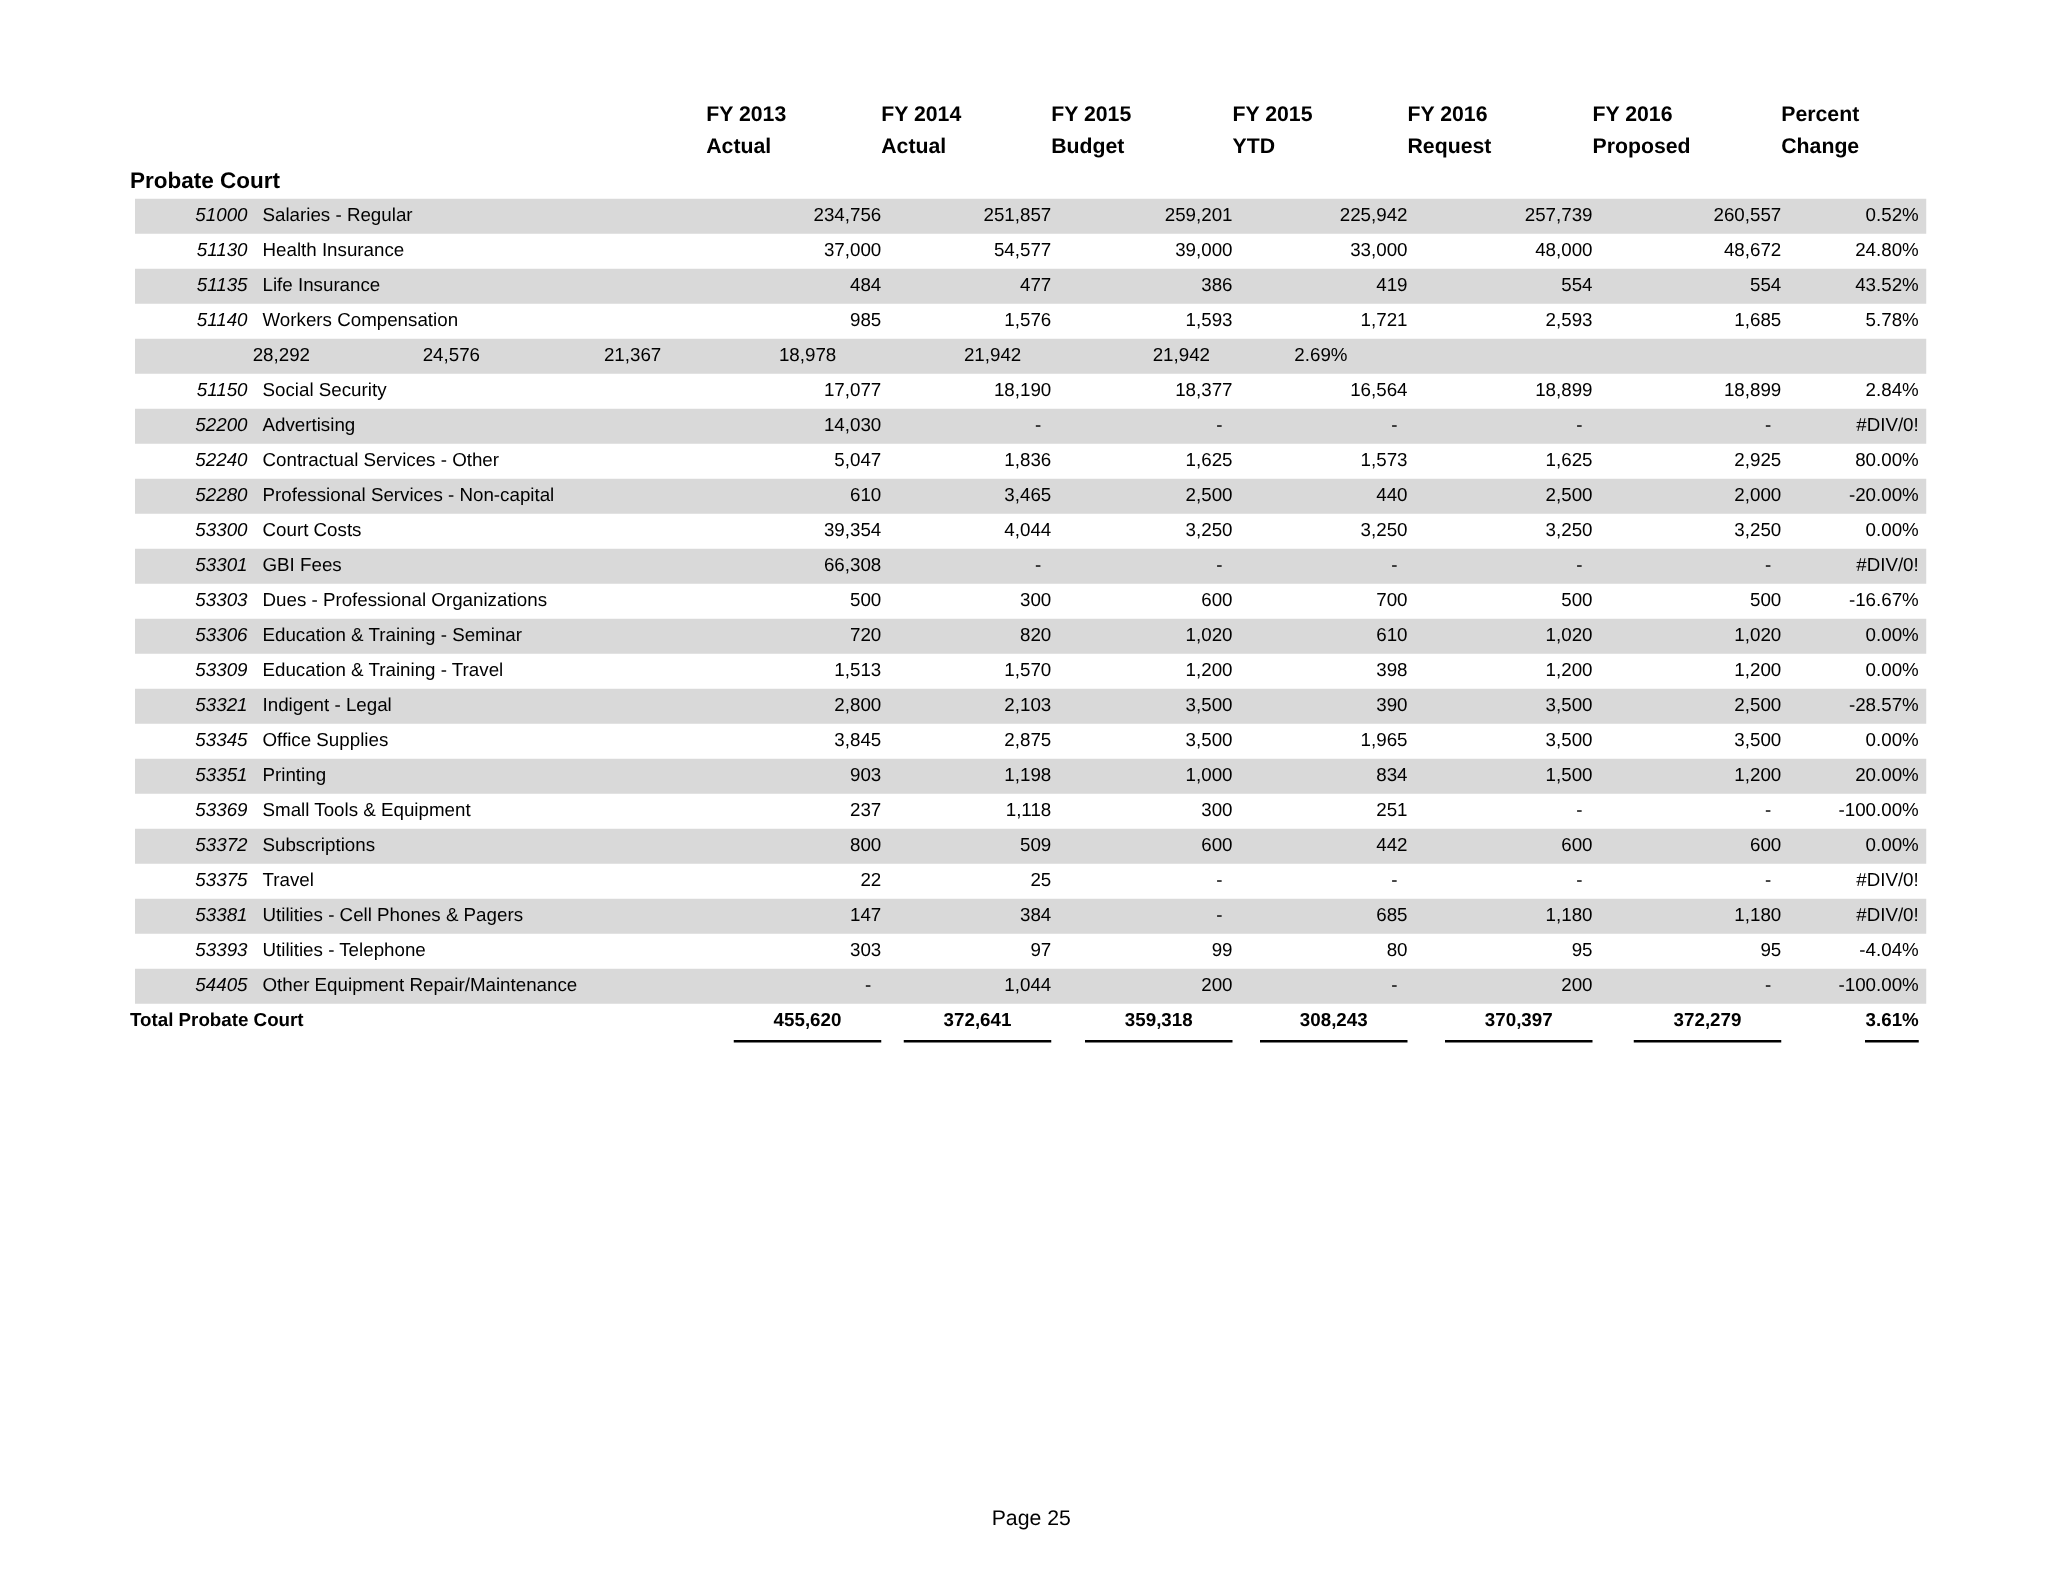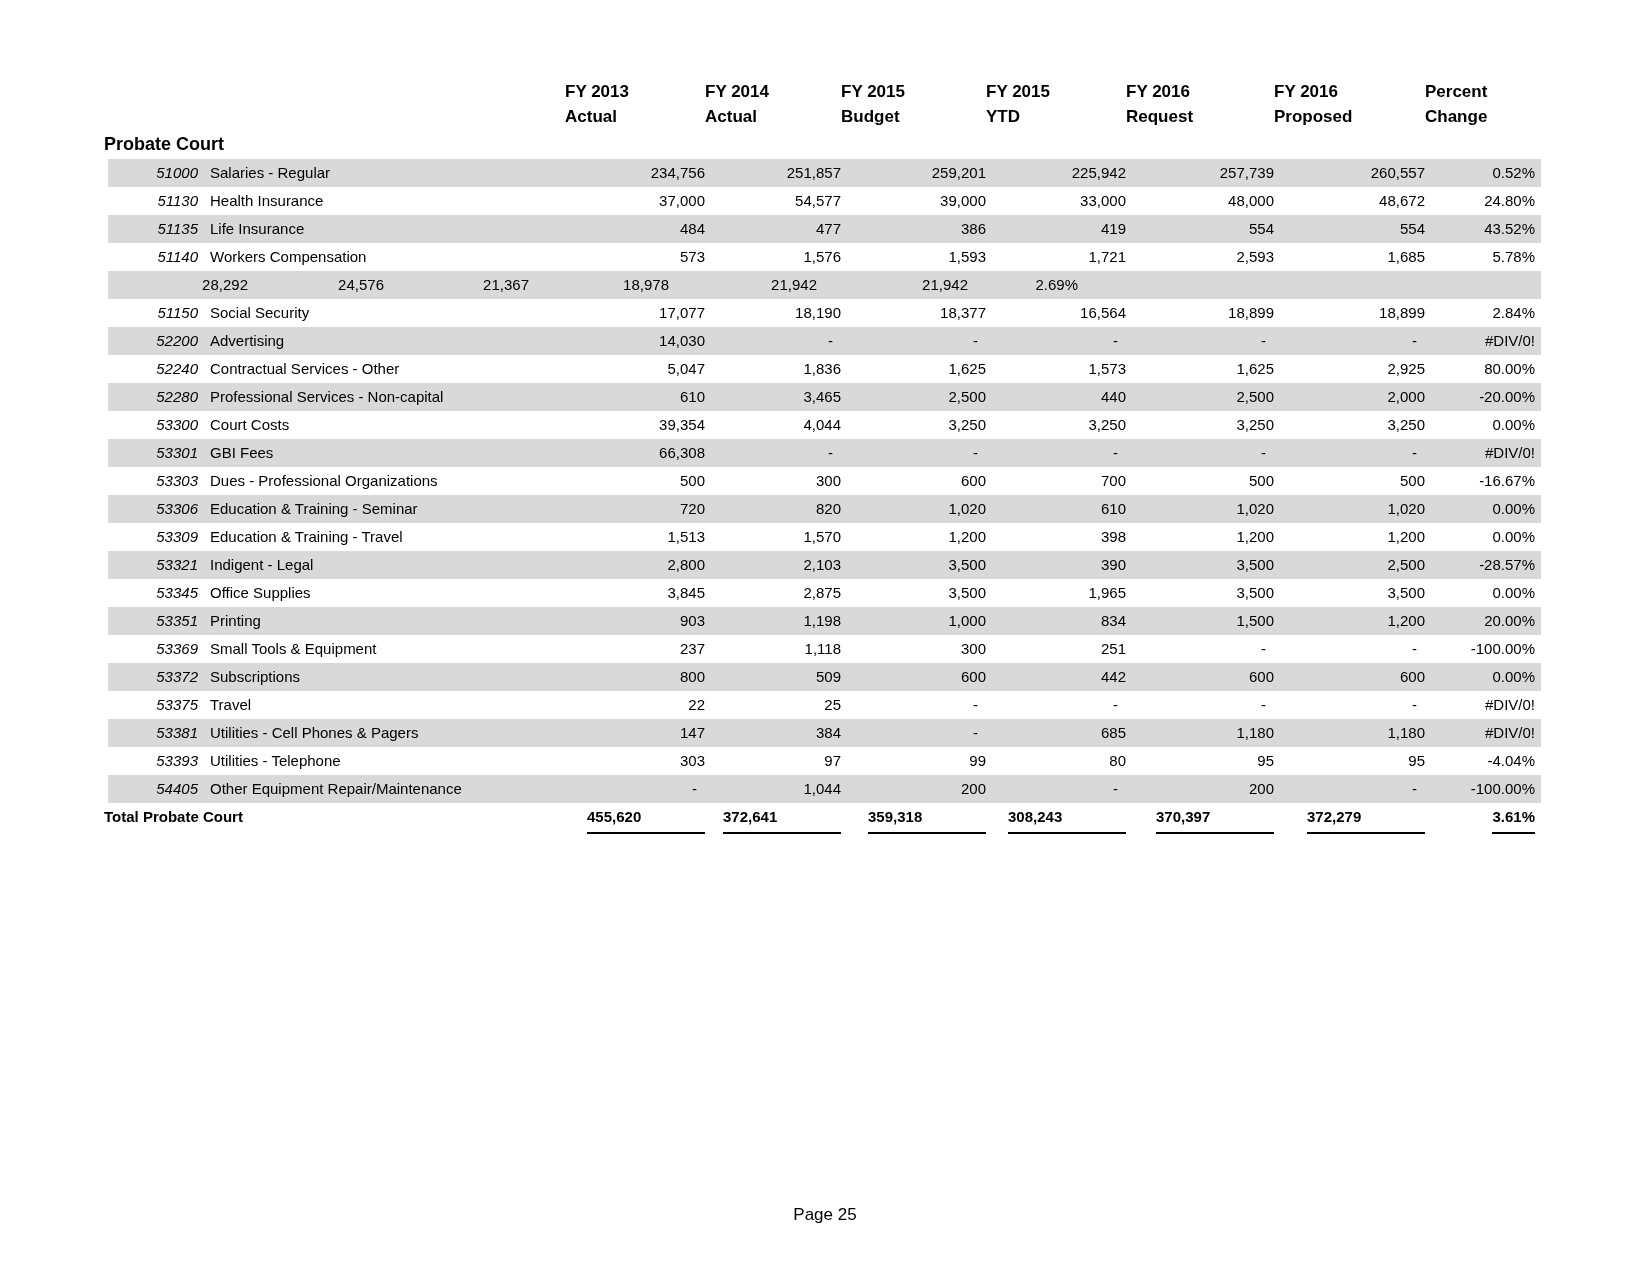--- a/index.html
+++ b/index.html
@@ -27,21 +27,21 @@
   .striped{margin-left:4px;width:1433px;}
   .shade{background:var(--stripe);}
   .lz{width:457px;display:flex;box-sizing:border-box;}
   .code{width:90px;text-align:right;font-style:italic;}
   .lbl{padding-left:12px;white-space:nowrap;}
   .dash{padding-right:8px;}
 
   
   .total{height:34px;line-height:24px;font-weight:bold;padding-top:2px;}
   .total .lz{width:461px;}
-  .du{display:inline-block;text-align:left;border-bottom:2px solid var(--ink);
+  .du{display:inline-block;text-align:center;border-bottom:2px solid var(--ink);
       padding-bottom:3px;min-width:118px;}
   .du.pct{min-width:0;margin-left:12px;}
 
   .footer{position:absolute;top:1205px;left:0;width:1650px;text-align:center;font-size:17px;}
 </style>
 </head>
 <body>
 
 <div class="sheet">
   <div class="hdr" id="hdr">
@@ -113,21 +113,21 @@
         <div class="cnum c3">419</div>
         <div class="cnum c4">554</div>
         <div class="cnum c5">554</div>
         <div class="cnum c6">43.52%</div>
       </div>
       <div class="row striped">
         <div class="lz">
           <span class="code">51140</span>
           <span class="lbl">Workers Compensation</span>
         </div>
-        <div class="cnum c0">573</div>
+        <div class="cnum c0">985</div>
         <div class="cnum c1">1,576</div>
         <div class="cnum c2">1,593</div>
         <div class="cnum c3">1,721</div>
         <div class="cnum c4">2,593</div>
         <div class="cnum c5">1,685</div>
         <div class="cnum c6">5.78%</div>
       </div>
       <div class="row striped shade">
         <div class="cnum c0">28,292</div>
         <div class="cnum c1">24,576</div>

